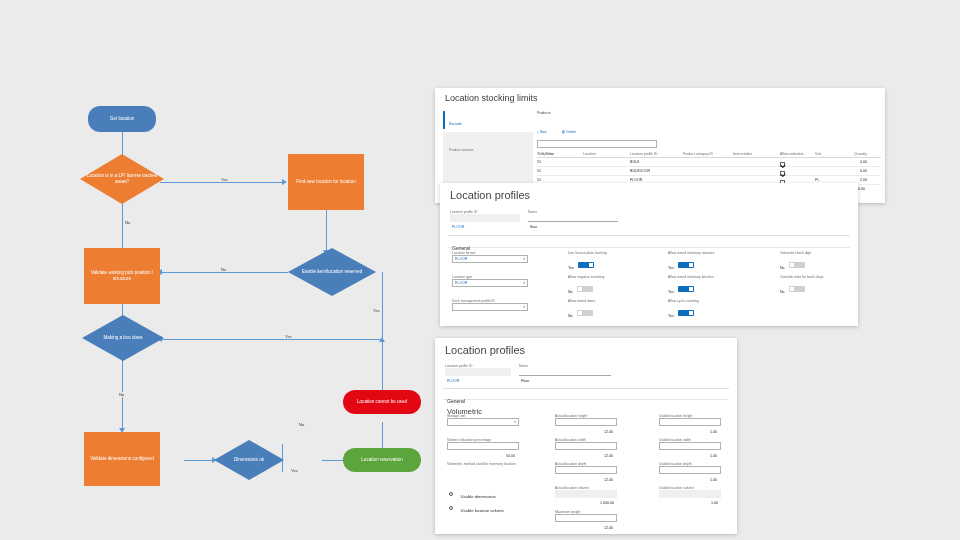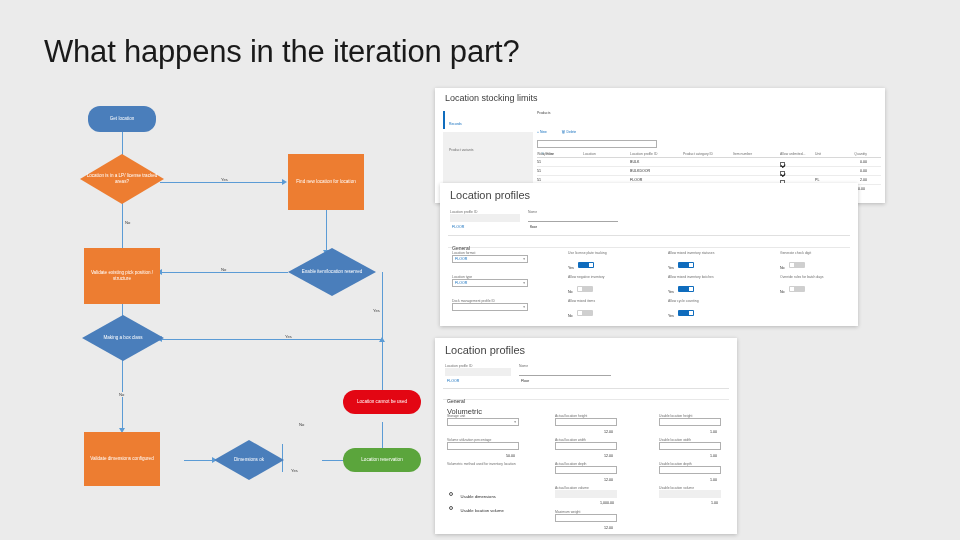--- a/index.html
+++ b/index.html
@@ -71,21 +71,20 @@
   .radio{width:4px;height:4px;border:1px solid #555;border-radius:50%;display:inline-block;box-sizing:border-box;vertical-align:middle;}
   .radio.sel{background:radial-gradient(circle,#222 0 45%,#fff 46%);}
   .accent{color:#0f6cbd;}
   .sectbar{border-top:1px solid #e0e0e0;border-bottom:1px solid #e8e8e8;}
 </style>
 </head>
 <body>
 
 <div id="slide">
 
-  <div class="slide-title">What happens in the iteration part?</div>
 
   <div class="flow">
 
     <div class="edge ev" style="left:62px;top:40px;height:30px;"></div>
     <div class="arrow ar-down" style="left:58.5px;top:68px;"></div>
 
     <div class="edge eh" style="left:100px;top:90px;width:124px;"></div>
     <div class="arrow ar-right" style="left:222px;top:86.5px;"></div>
 
     <div class="edge ev" style="left:62px;top:110px;height:48px;"></div>

